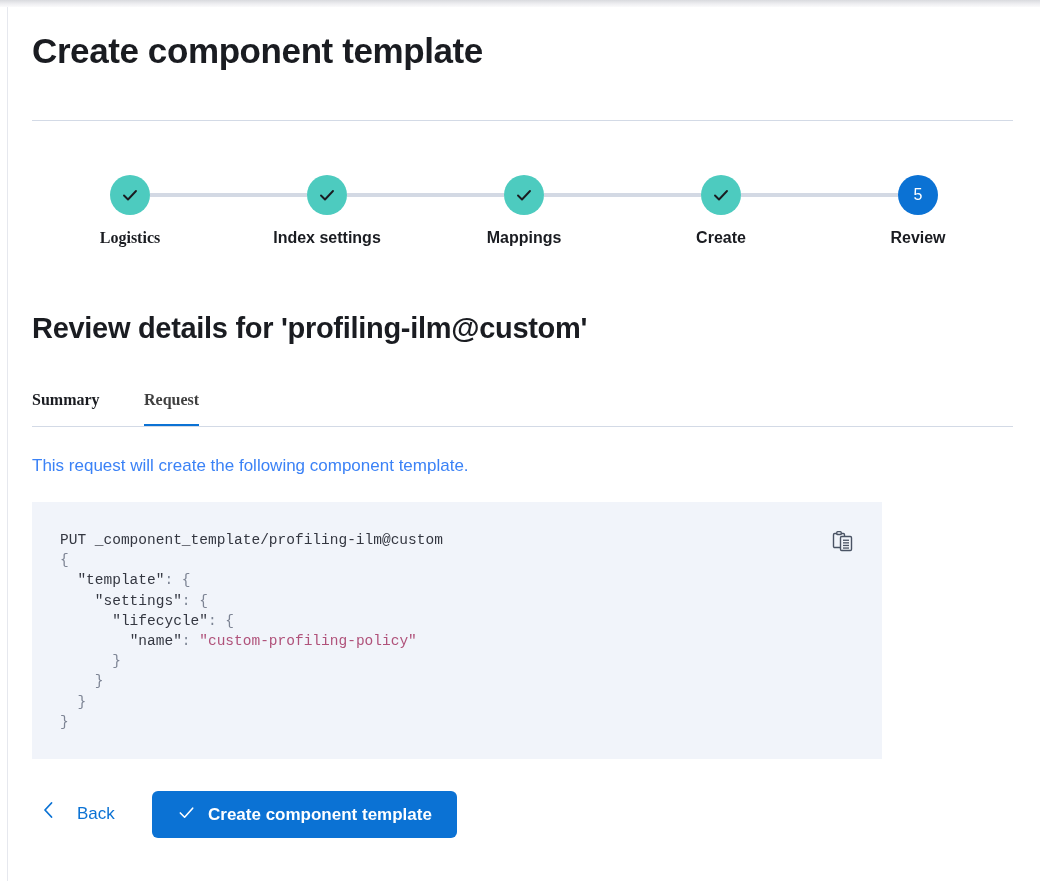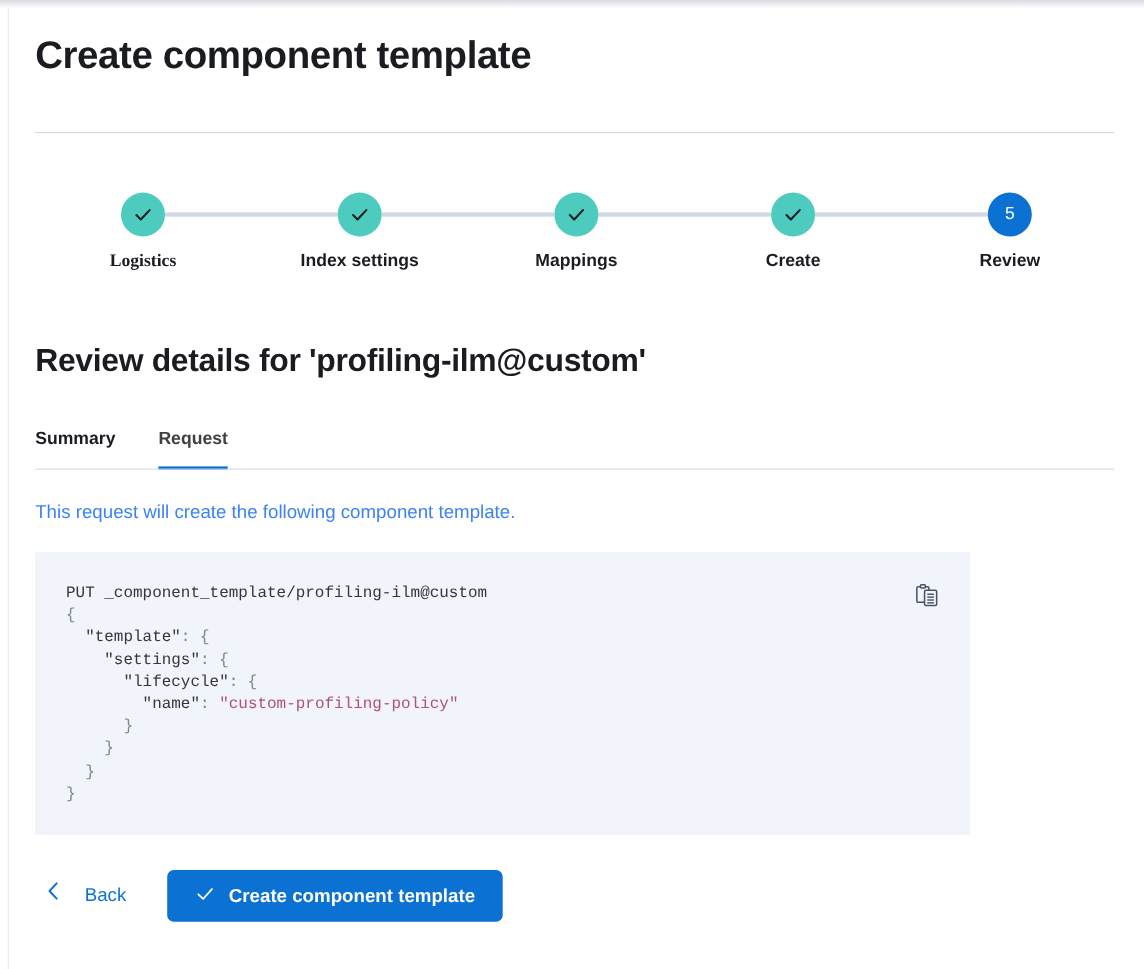--- a/index.html
+++ b/index.html
@@ -130,20 +130,21 @@
   .tab {
     position: absolute;
     top: 0;
     height: 38px;
     font-size: 16px;
     font-weight: bold;
     line-height: 22px;
     color: #1a1c21;
     cursor: pointer;
     padding-bottom: 14px;
+    font-family: Liberation Serif, serif;
   }
   .tab.active { color: #404040; }
   .tab.active::after {
     content: "";
     position: absolute;
     left: 0; right: 0; bottom: 0;
     height: 3px;
     background: #0b72d4;
   }
   #tabs-rule {

